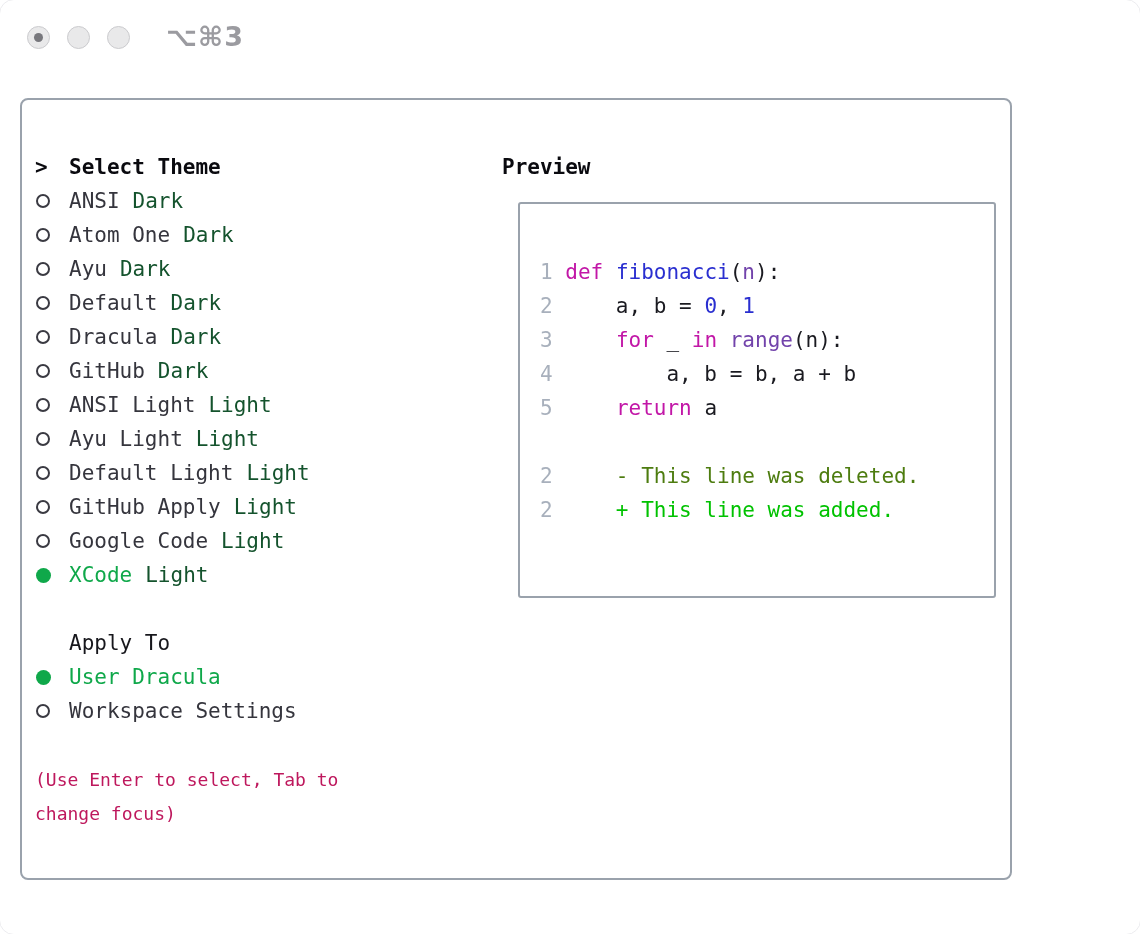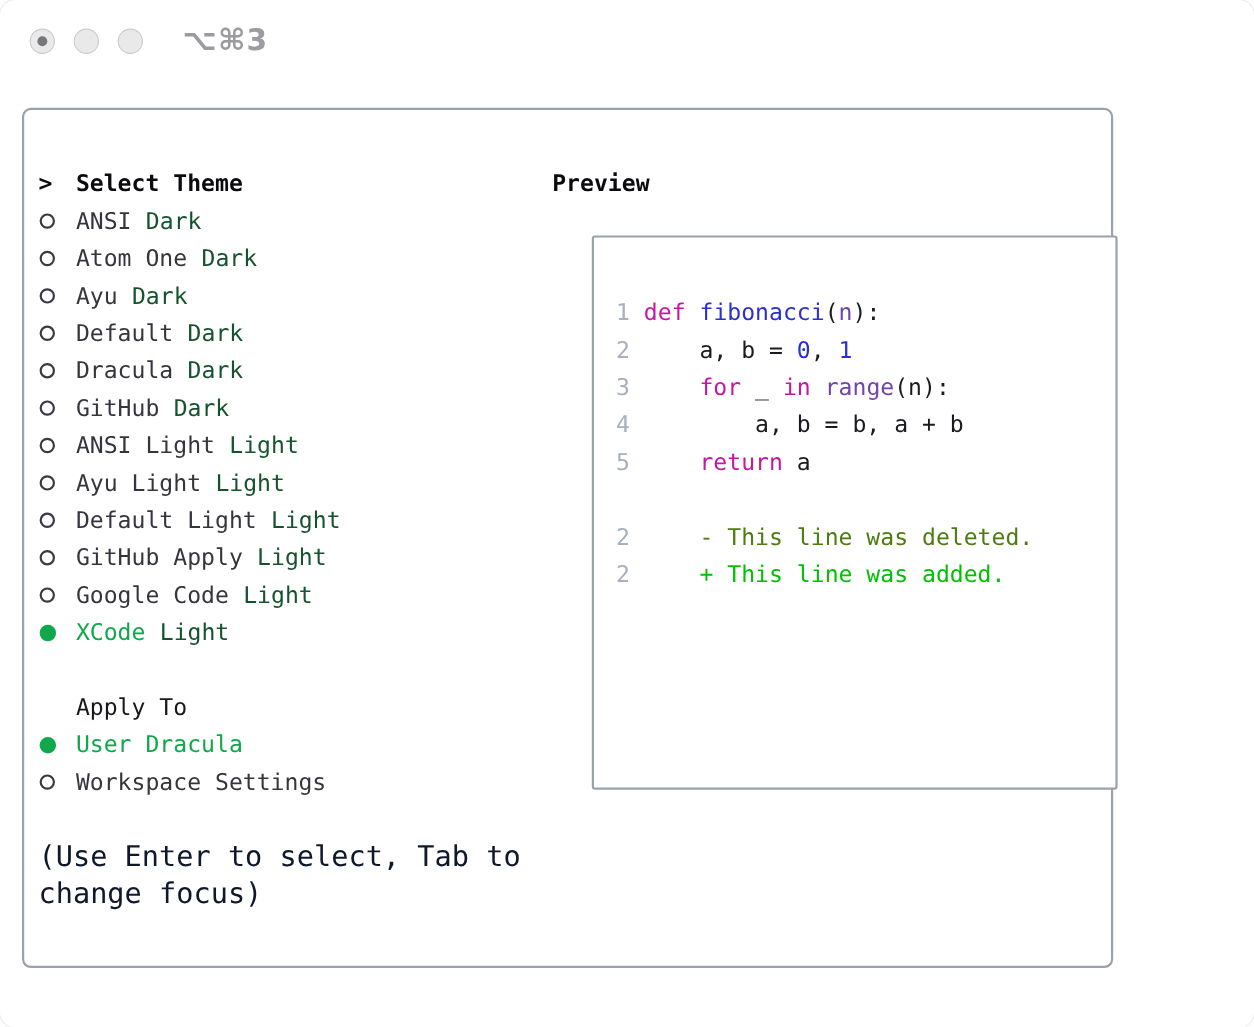--- a/index.html
+++ b/index.html
@@ -44,32 +44,32 @@
   .circle {
     width: 14px; height: 14px; border-radius: 50%;
     border: 2px solid #3a3a42; margin-left: 1px;
   }
   .circle.filled { border: none; width: 15px; height: 15px; background: #0fa84a; }
   .label { color: #35353d; }
   .theme-row.selected .label { color: #0fa84a; }
   .variant { color: #14532d; margin-left: 13px; }
   .apply-title { color: #17171c; }
   .help { margin-top: 0; }
-  .help-line { height: 34px; display: flex; align-items: center; font-size: 26px; color: #0f172a; }
+  .help-line { height: 34px; display: flex; align-items: center; font-size: 18px; color: #be185d; }
   
   .preview-title {
     position: absolute; left: 480px; top: 50px; height: 34px;
     display: flex; align-items: center;
     font-size: 21px; font-weight: 700; color: #0a0a0f;
   }
   .preview-box {
-    position: absolute; left: 516px; top: 102px;
-    width: 478px; height: 504px;
+    position: absolute; left: 496px; top: 102px;
+    width: 478px; height: 396px;
     border: 2px solid #9aa2ac; border-radius: 3px;
-    background: #ffffff; overflow: hidden; margin-top: 12px;
+    background: #ffffff; overflow: hidden;
   }
   .code { padding: 51px 0 0 20px; font-size: 21px; line-height: 34px; }
   .code-line { white-space: pre; height: 34px; }
   .tok-num { color: #a8b0bc; }
   .tok-kw  { color: #c217a7; }
   .tok-fn  { color: #2a2fd0; }
   .tok-lit { color: #2a2fd0; }
   .tok-typ { color: #7243ab; }
   .tok-pl  { color: #1a1a20; }
   .tok-ctx { color: #8c9199; }

